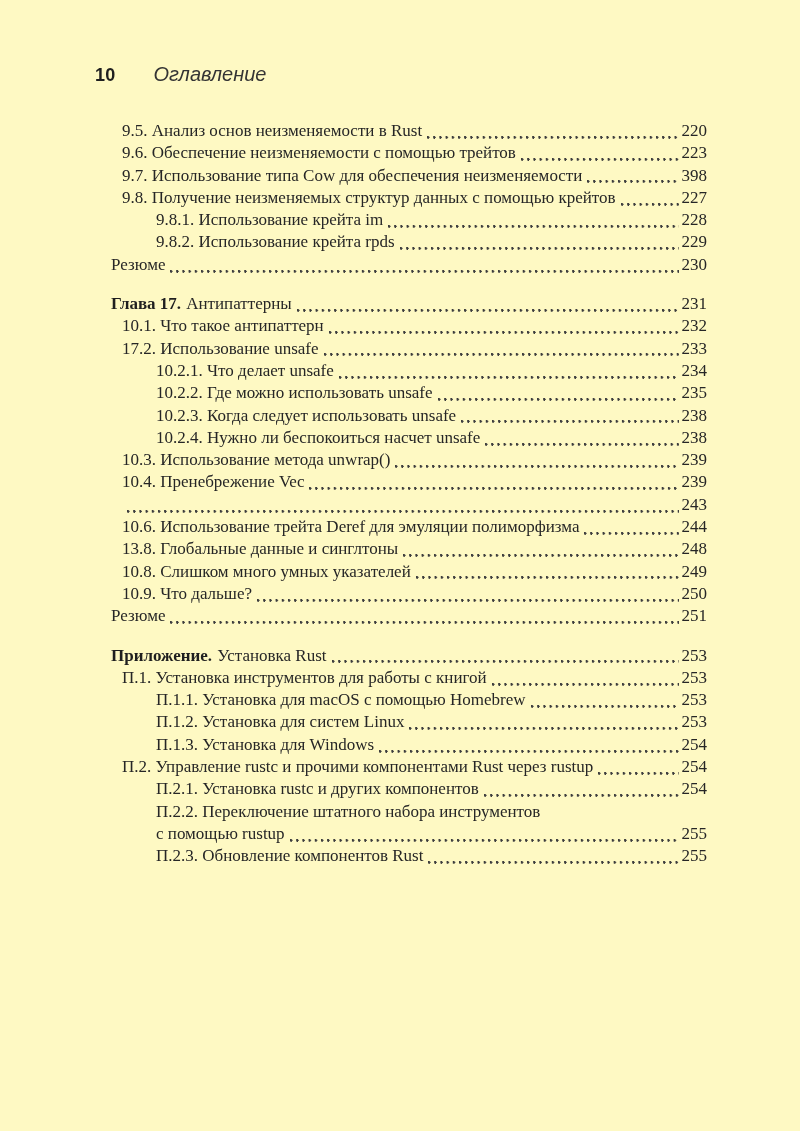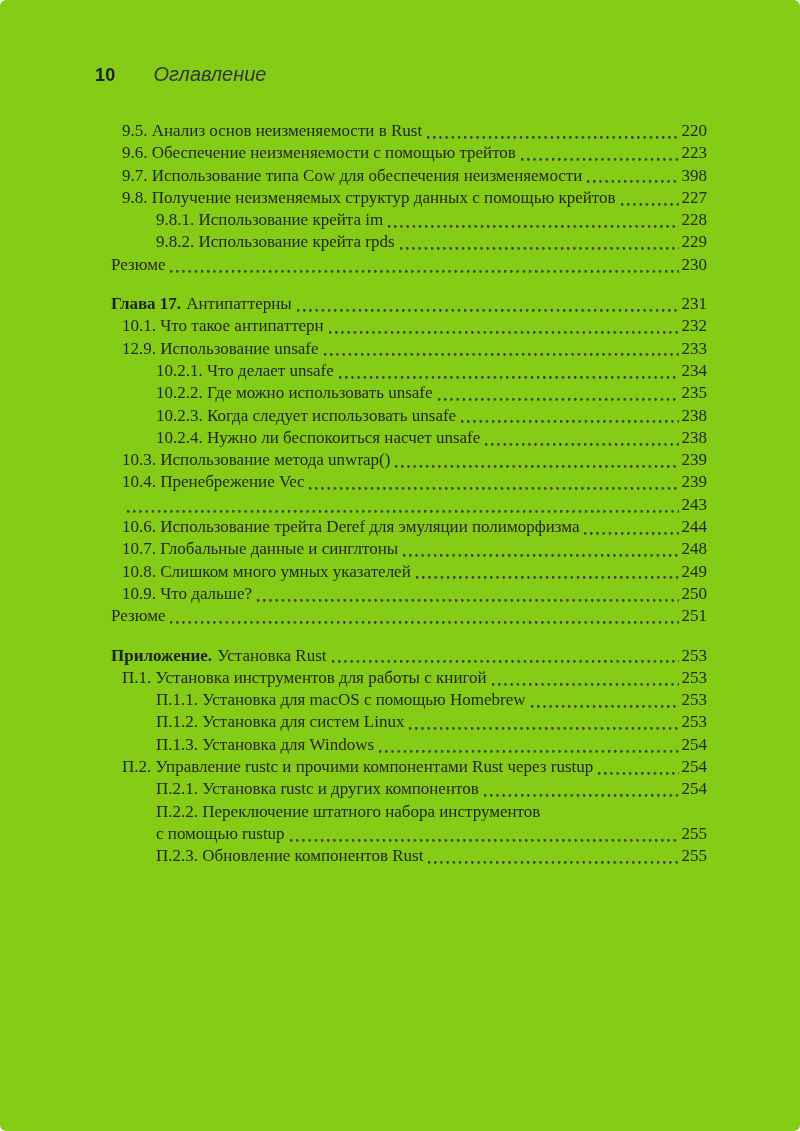--- a/index.html
+++ b/index.html
@@ -7,22 +7,21 @@
   body {
     background: #ffffff;
     font-family: "Liberation Serif", serif;
     color: #262626;
     position: relative;
     overflow: hidden;
   }
   .page {
     position: absolute;
     inset: 0;
-    background: #84cc16;
-    border-radius: 6px;
+    background: #fef9c3;
   }
   
   .running-head {
     position: absolute;
     top: 63px;
     left: 95px;
     display: flex;
     align-items: baseline;
     font-family: "Liberation Sans", sans-serif;
   }
@@ -134,21 +133,21 @@
     <span class="pagenum">231</span>
   </div>
       <div class="row indent-1">
 
     <span class="entry-title">10.1. Что такое антипаттерн</span>
     <span class="leader"></span>
     <span class="pagenum">232</span>
   </div>
       <div class="row indent-1">
 
-    <span class="entry-title">12.9. Использование unsafe</span>
+    <span class="entry-title">17.2. Использование unsafe</span>
     <span class="leader"></span>
     <span class="pagenum">233</span>
   </div>
       <div class="row indent-2">
 
     <span class="entry-title">10.2.1. Что делает unsafe</span>
     <span class="leader"></span>
     <span class="pagenum">234</span>
   </div>
       <div class="row indent-2">
@@ -187,21 +186,21 @@
     <span class="pagenum">243</span>
   </div>
       <div class="row indent-1">
 
     <span class="entry-title">10.6. Использование трейта Deref для эмуляции полиморфизма</span>
     <span class="leader"></span>
     <span class="pagenum">244</span>
   </div>
       <div class="row indent-1">
 
-    <span class="entry-title">10.7. Глобальные данные и синглтоны</span>
+    <span class="entry-title">13.8. Глобальные данные и синглтоны</span>
     <span class="leader"></span>
     <span class="pagenum">248</span>
   </div>
       <div class="row indent-1">
 
     <span class="entry-title">10.8. Слишком много умных указателей</span>
     <span class="leader"></span>
     <span class="pagenum">249</span>
   </div>
       <div class="row indent-1">

